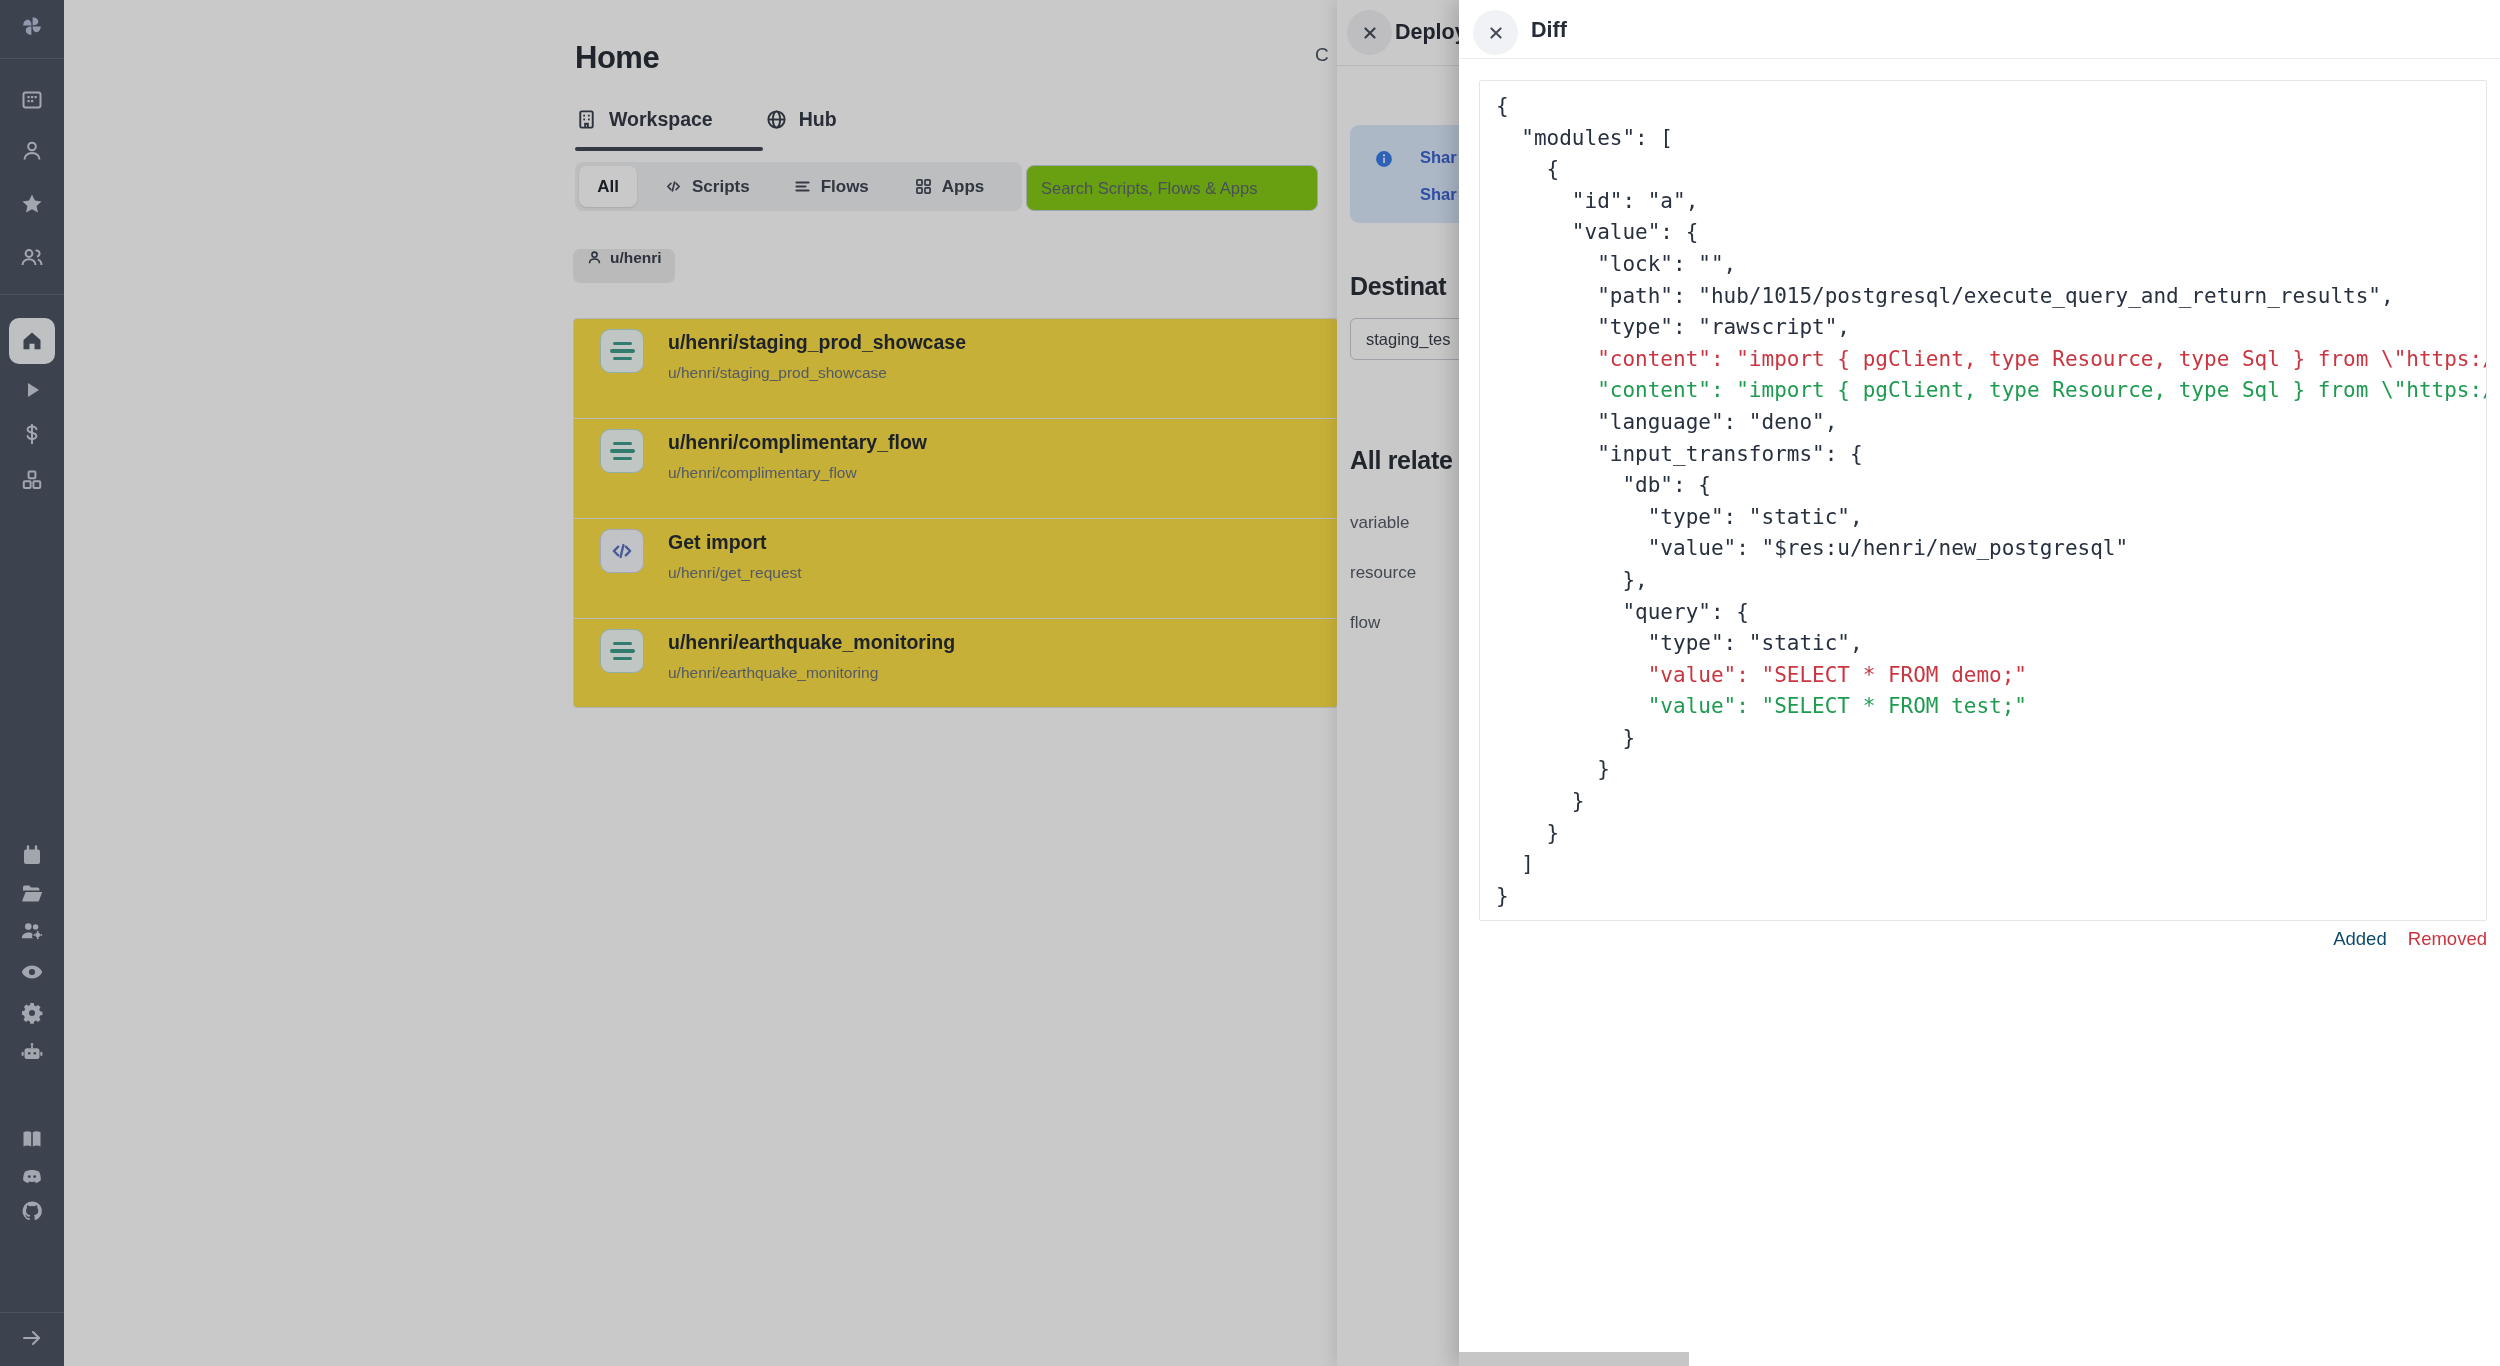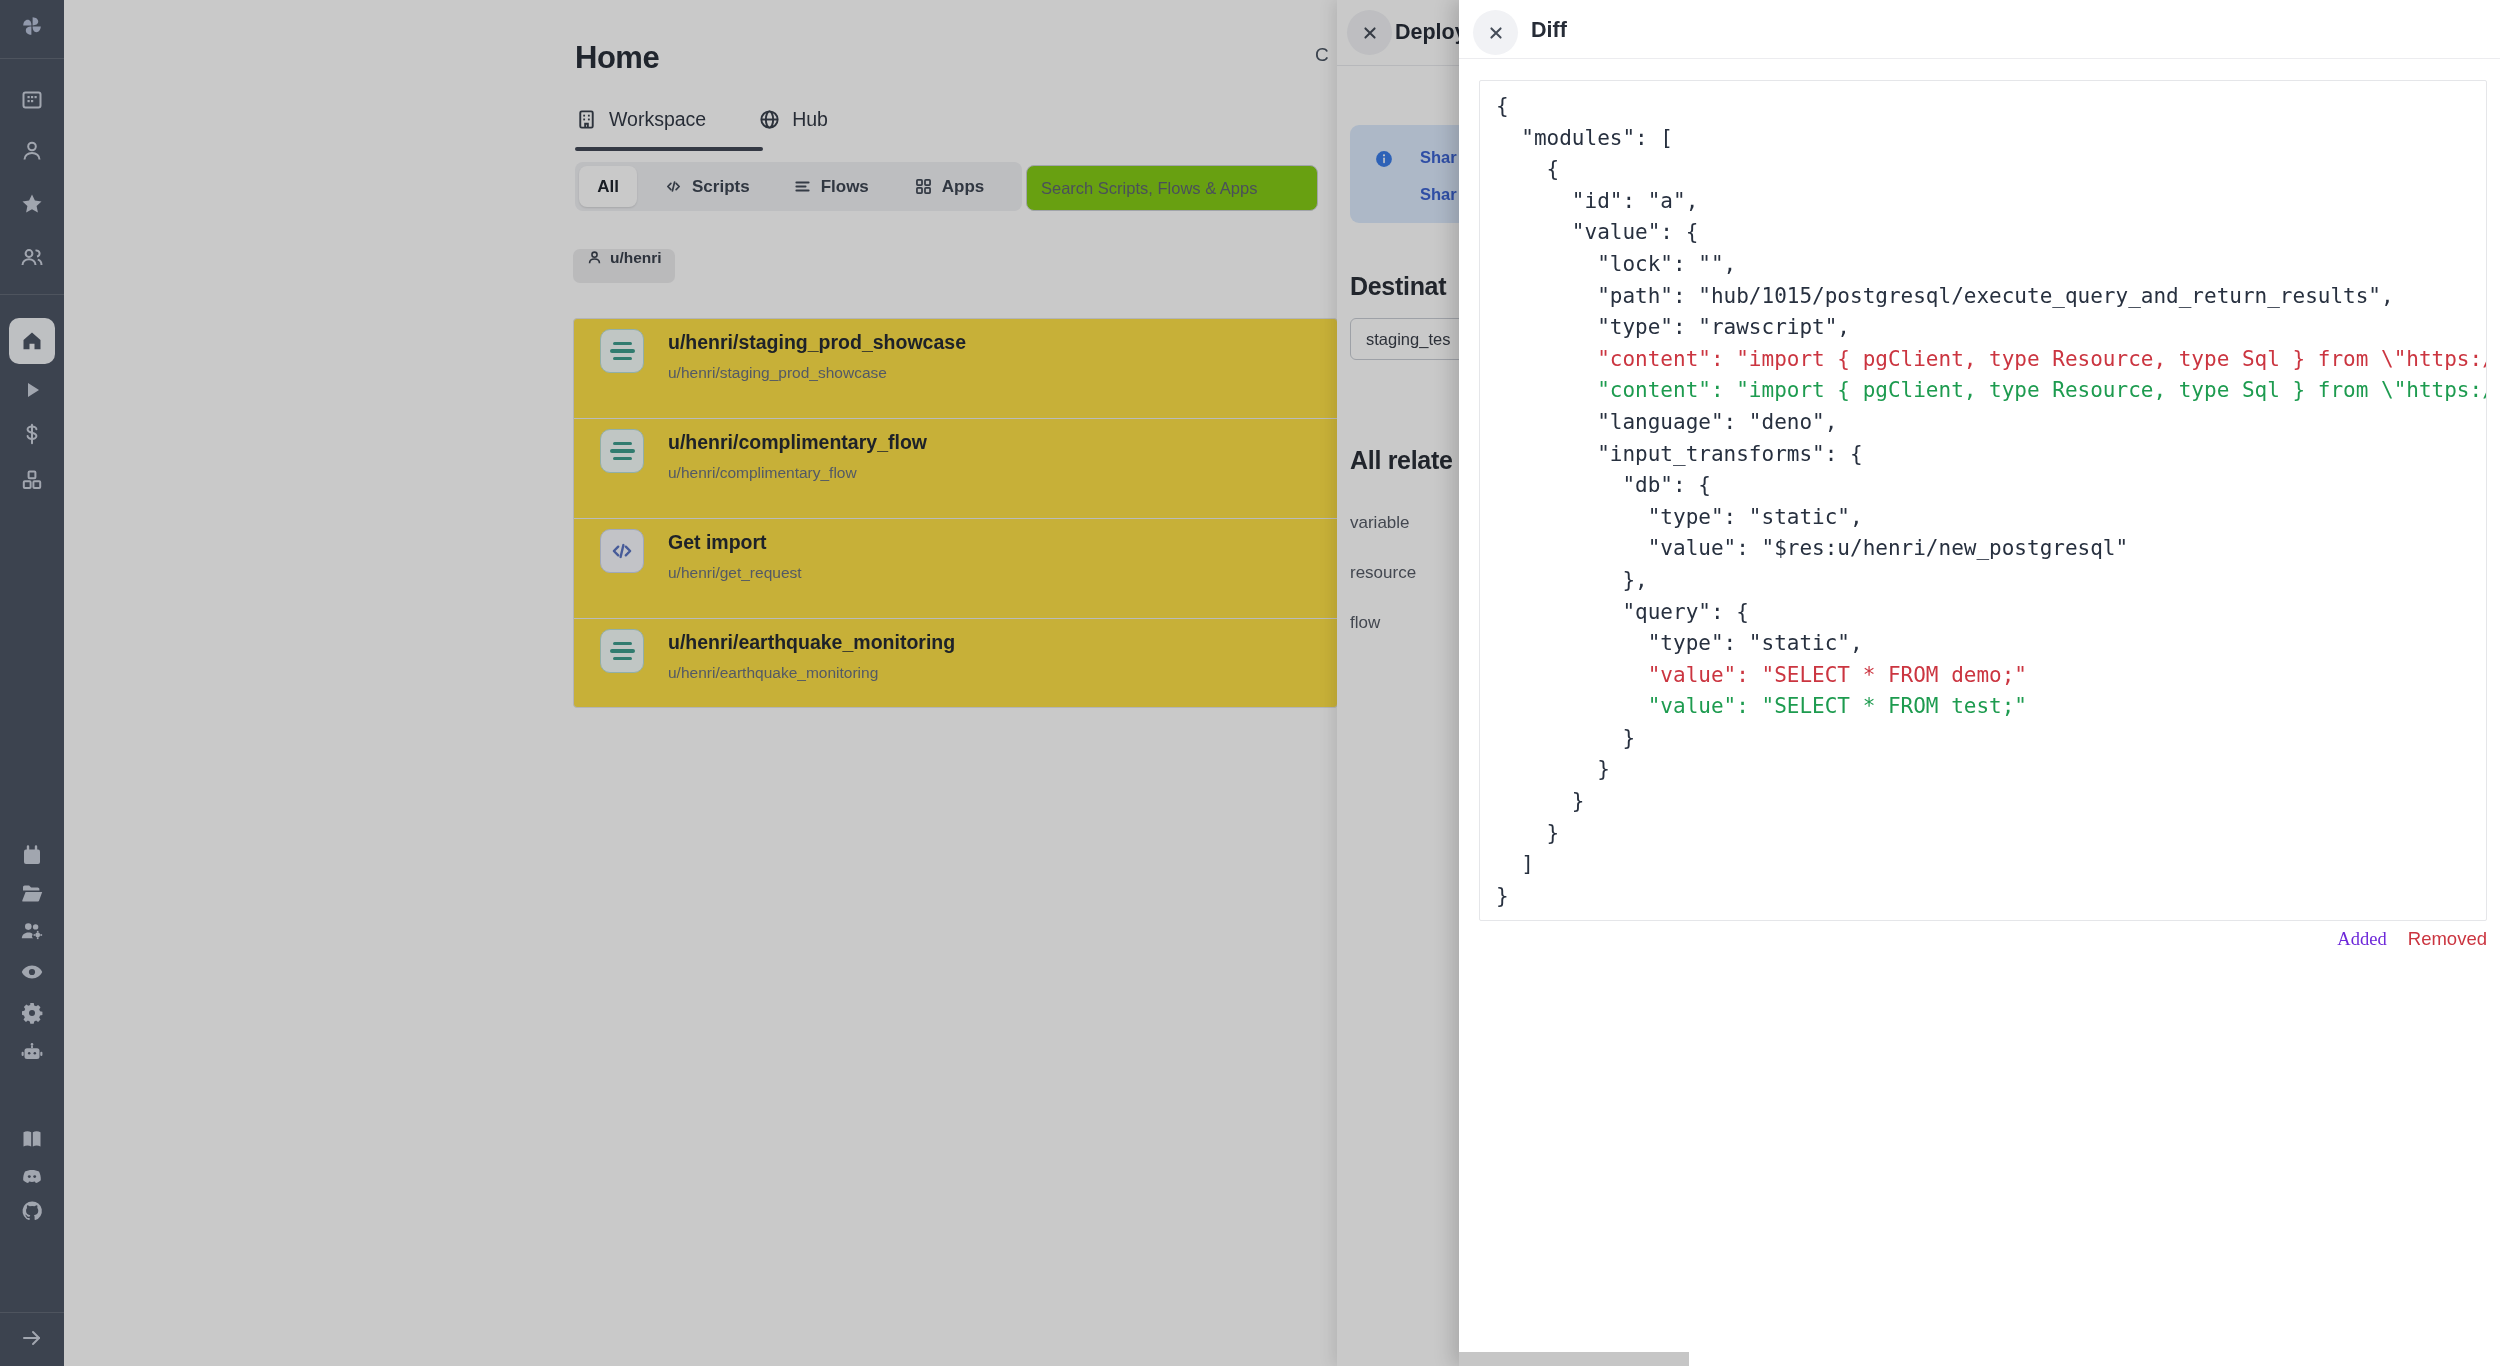--- a/index.html
+++ b/index.html
@@ -11,21 +11,21 @@
   .sic { position:absolute; left:50%; transform:translateX(-50%); width:24px; height:24px; color:#cdd3df; display:flex; align-items:center; justify-content:center; }
   .sic svg { width:24px; height:24px; display:block; }
   .sdiv { position:absolute; left:0; width:100%; height:1px; background:rgba(255,255,255,0.13); }
   .home-active { position:absolute; left:50%; transform:translateX(-50%); width:46px; height:46px; background:#f2f4f7; border-radius:10px; display:flex; align-items:center; justify-content:center; color:#4d5565; }
   .home-active svg { width:24px; height:24px; }
 
   
   .page-title { position:absolute; left:575px; top:40px; font-size:31px; font-weight:700; color:#292f3a; letter-spacing:-0.5px; }
   .top-right-frag { position:absolute; left:1315px; top:44px; font-size:19px; color:#4b5563; }
   .tabs { position:absolute; left:575px; top:108px; display:flex; gap:52px; }
-  .tab { display:flex; align-items:flex-start; gap:11px; font-size:19.5px; font-weight:400; color:#333a46; }
+  .tab { display:flex; align-items:flex-start; gap:11px; font-size:19.5px; font-weight:700; color:#333a46; }
   .tab svg { width:23px; height:23px; color:#3a414d; }
   .tab-underline { position:absolute; left:575px; top:147px; width:188px; height:3.5px; background:#424957; border-radius:2px; }
 
   .filterbar { position:absolute; left:575px; top:162px; width:447px; height:49px; background:#f0f1f4; border-radius:8px; display:flex; align-items:center; padding:4px; }
   .pill-all { width:58px; height:41px; background:#fff; border-radius:8px; box-shadow:0 1px 2px rgba(0,0,0,0.12); display:flex; align-items:center; justify-content:center; font-size:17px; font-weight:700; color:#20252e; }
   .fbtn { display:flex; align-items:center; gap:8px; font-size:17px; font-weight:600; color:#3e4653; }
   .fbtn svg { width:21px; height:21px; color:#434b58; }
   .fb-scripts { margin-left:26px; } .fb-flows { margin-left:42px; } .fb-apps { margin-left:44px; }
 
   .search { position:absolute; left:1026px; top:165px; width:292px; height:46px; border:1.5px solid #cdd1d8; border-radius:8px; background:#84cc16; font-family:"Liberation Sans",sans-serif; font-size:16.5px; color:#333; padding:0 14px; outline:none; }
@@ -71,21 +71,21 @@
   
   .diff-drawer { position:absolute; left:1459px; top:0; width:1041px; height:100%; background:#fff; z-index:4; box-shadow:-7px 0 18px rgba(0,0,0,0.16); }
   .df-close { left:14px; top:10px; }
   .df-title { position:absolute; left:72px; top:18px; font-size:21.5px; font-weight:700; color:#262c37; }
   .df-divider { position:absolute; left:0; right:0; top:58px; height:1px; background:#ececef; }
   .code-block { position:absolute; left:20px; top:80px; width:1008px; height:841px; border:1px solid #e5e6e9; border-radius:2px; overflow:hidden; padding:10px 0 0 16px; background:#fff; }
   .code { font-family:"DejaVu Sans Mono", monospace; font-size:21px; line-height:31.6px; color:#27303f; white-space:pre; }
   .cl.r { color:#cb3540; }
   .cl.a { color:#1d9b4f; }
   .legend { position:absolute; left:20px; top:928px; width:1008px; text-align:right; font-size:18.5px; }
-  .legend .added { color:#6d28d9;font-family:Liberation Serif, serif; }
+  .legend .added { color:#0c4a6e; }
   .legend .removed { color:#cb3540; margin-left:16px; }
   .hscroll-thumb { position:absolute; left:0; bottom:0; width:230px; height:14px; background:#c6c6c6; }
 </style>
 </head>
 <body>
 
 <div class="sidebar">
   <div class="sic" style="top:14px">
     <svg viewBox="0 0 24 24" fill="#b9c3da">
       <path d="M12.6 11.4V3.2c3.4.2 5.6 2 5.6 4.4 0 2.6-2.4 3.8-5.6 3.8z"></path>

